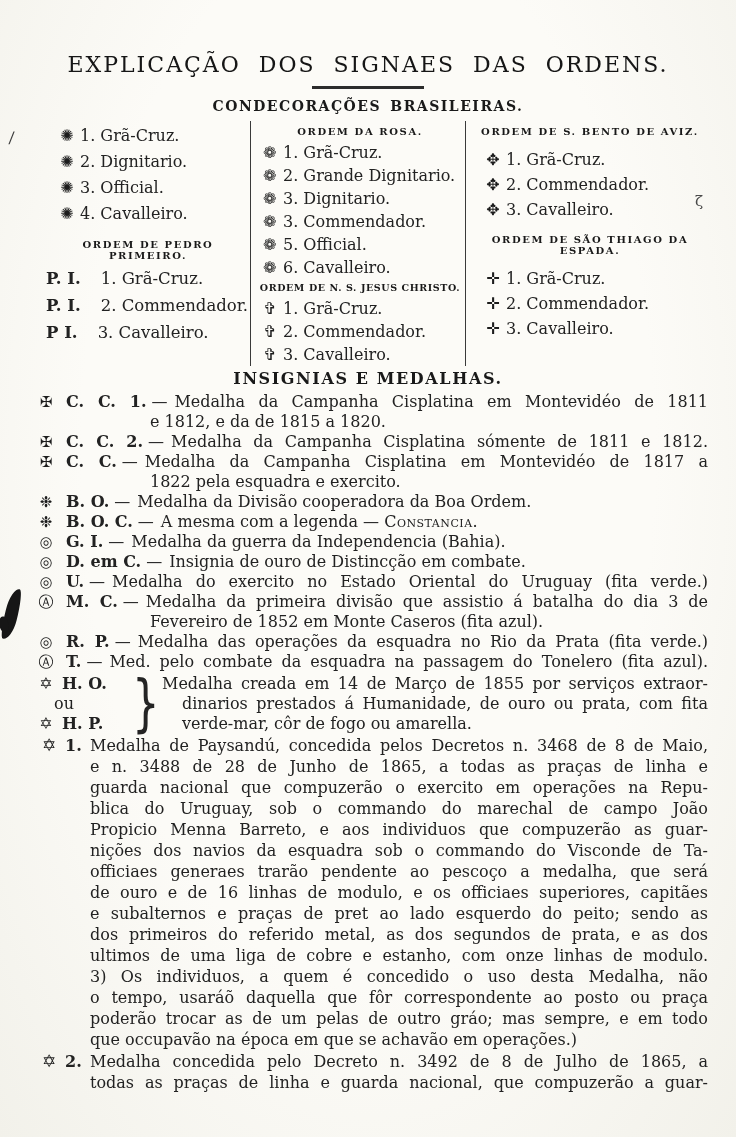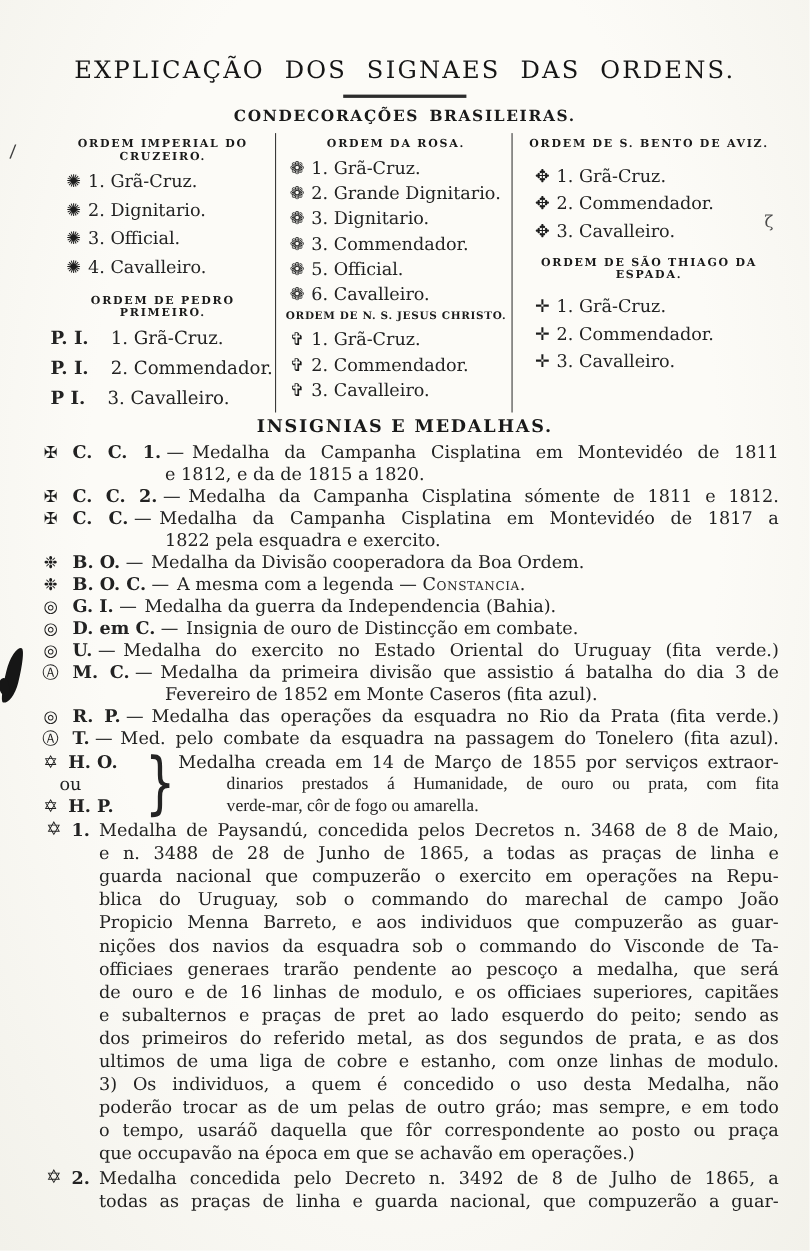--- a/index.html
+++ b/index.html
@@ -46,21 +46,21 @@
   .smallcaps{font-variant:small-caps;letter-spacing:0.5px;}
   
   .hum{display:flex;margin-top:2px;}
   .hum-left{width:96px;padding-left:0;}
   .hrow{position:relative;line-height:20px;padding-left:30px;font-size:16px;}
   .hrow .micon{font-size:16px;}
   .hrow.ou{padding-left:22px;}
   .hum-brace{font-family:"DejaVu Sans",sans-serif;font-size:62px;line-height:58px;
              transform:scaleX(0.7);color:#242424;width:26px;flex:0 0 26px;}
   .hum-text{flex:1;padding-left:8px;}
-  .ind2{margin-left:44px;font-family:Liberation Serif, serif;}
+  .ind2{margin-left:20px;}
   
   .pay{position:relative;padding-left:58px;margin-top:1px;}
   .pay .micon{left:3px;font-size:17px;line-height:21px;}
   .pnum{position:absolute;left:33px;top:0;font-weight:bold;line-height:21px;}
   .pay .mline{line-height:21px;}
   
   .slash-mark{position:absolute;left:9px;top:128px;font-size:16px;color:#3b3b3b;transform:rotate(4deg);}
   .squiggle-mark{position:absolute;left:695px;top:192px;font-size:15px;color:#4a4a4a;}
   .ink-blot{position:absolute;left:5px;top:588px;width:13px;height:52px;background:#161616;
             border-radius:65% 35% 70% 30% / 45% 60% 40% 55%;transform:rotate(14deg);}
@@ -76,21 +76,20 @@
   <span class="squiggle-mark">ζ</span>
   <div class="ink-blot"></div>
 
   <div class="title">EXPLICAÇÃO DOS SIGNAES DAS ORDENS.</div>
   <div class="title-rule"></div>
   <div class="section-title">CONDECORAÇÕES BRASILEIRAS.</div>
 
   <div class="columns">
 
     <div class="col col1">
-      <div class="ohead">ORDEM IMPERIAL DO CRUZEIRO.</div>
       <div class="oitem">
           <span class="oicon">✺</span>
           <span>1. Grã-Cruz.</span>
         </div>
       <div class="oitem">
           <span class="oicon">✺</span>
           <span>2. Dignitario.</span>
         </div>
       <div class="oitem">
           <span class="oicon">✺</span>
@@ -275,22 +274,22 @@
         <div class="mline jl">guarda nacional que compuzerão o exercito em operações na Repu-</div>
         <div class="mline jl">blica do Uruguay, sob o commando do marechal de campo João</div>
         <div class="mline jl">Propicio Menna Barreto, e aos individuos que compuzerão as guar-</div>
         <div class="mline jl">nições dos navios da esquadra sob o commando do Visconde de Ta-</div>
         <div class="mline jl">officiaes generaes trarão pendente ao pescoço a medalha, que será</div>
         <div class="mline jl">de ouro e de 16 linhas de modulo, e os officiaes superiores, capitães</div>
         <div class="mline jl">e subalternos e praças de pret ao lado esquerdo do peito; sendo as</div>
         <div class="mline jl">dos primeiros do referido metal, as dos segundos de prata, e as dos</div>
         <div class="mline jl">ultimos de uma liga de cobre e estanho, com onze linhas de modulo.</div>
         <div class="mline jl">3) Os individuos, a quem é concedido o uso desta Medalha, não</div>
+        <div class="mline jl">o tempo, usaráõ daquella que fôr correspondente ao posto ou praça</div>
         <div class="mline jl">poderão trocar as de um pelas de outro gráo; mas sempre, e em todo</div>
-        <div class="mline jl">o tempo, usaráõ daquella que fôr correspondente ao posto ou praça</div>
         <div class="mline">que occupavão na época em que se achavão em operações.)</div>
       </div>
     </div>
 
     <div class="pay">
       <span class="micon">✡</span>
       <b class="pnum">2.</b>
       <div>
         <div class="mline jl">Medalha concedida pelo Decreto n. 3492 de 8 de Julho de 1865, a</div>
         <div class="mline jl">todas as praças de linha e guarda nacional, que compuzerão a guar-</div>

